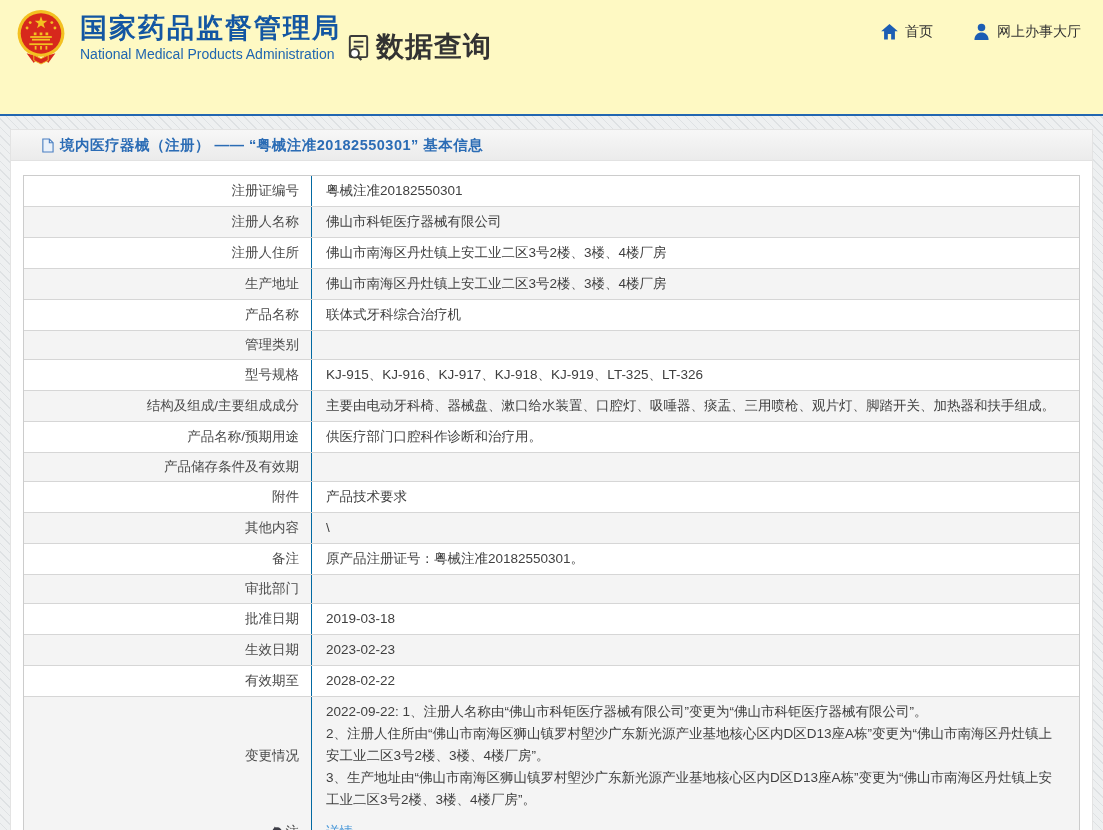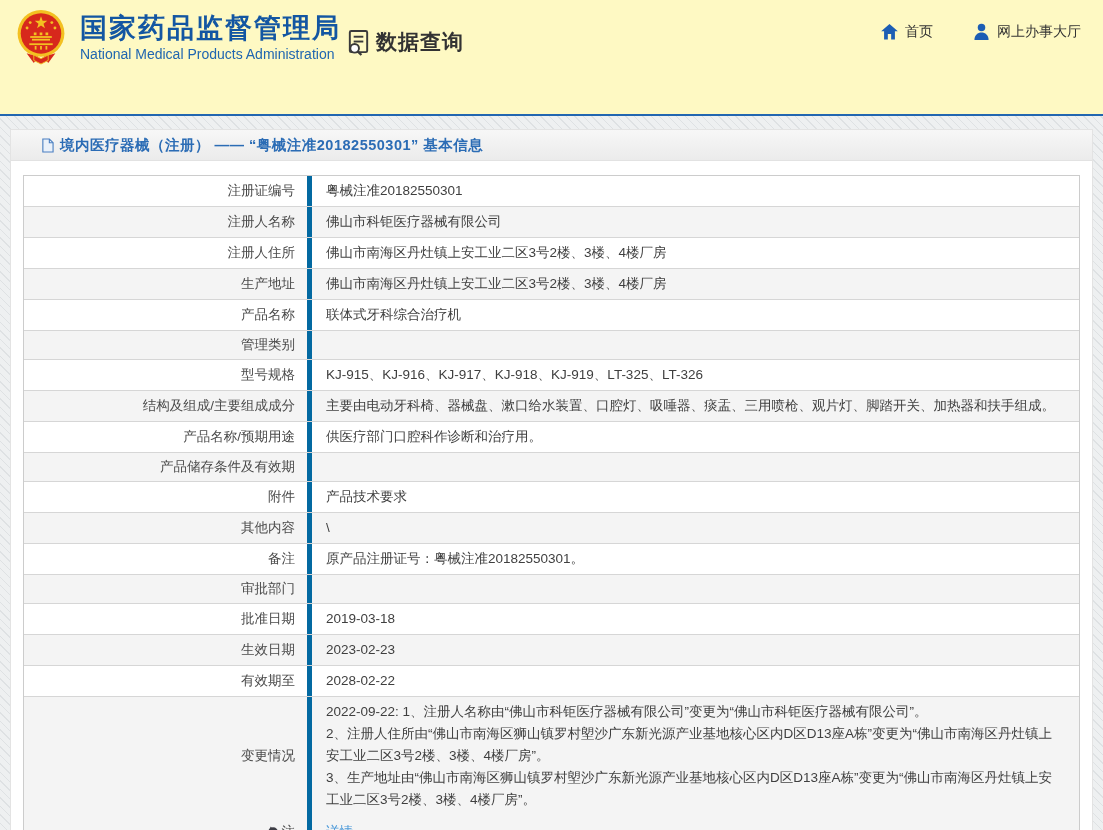--- a/index.html
+++ b/index.html
@@ -36,21 +36,21 @@
     margin-top: 2px;
   }
   .section-title {
     position: absolute;
     left: 345px; top: 28px;
     display: flex;
     align-items: center;
     gap: 4px;
   }
   .section-title .label {
-    font-size: 21px;
+    font-size: 28px;
     color: #333333;
     font-weight: 600;
     letter-spacing: 1px;
   }
   .header-nav {
     position: absolute;
     right: 22px; top: 22px;
     display: flex;
     gap: 38px;
   }
@@ -117,21 +117,21 @@
   .cell-label {
     width: 288px;
     flex: 0 0 288px;
     display: flex;
     align-items: center;
     justify-content: flex-end;
     text-align: right;
     padding: 4px 12px 4px 6px;
     font-size: 13.5px;
     color: #4a4a4a;
-    border-right: 5px solid #0369a1;
+    border-right: 1px solid #0369a1;
   }
   .cell-value {
     flex: 1;
     display: flex;
     align-items: center;
     padding: 4px 14px;
     font-size: 13.5px;
     color: #3f3f3f;
     white-space: pre-line;
     line-height: 22px;

